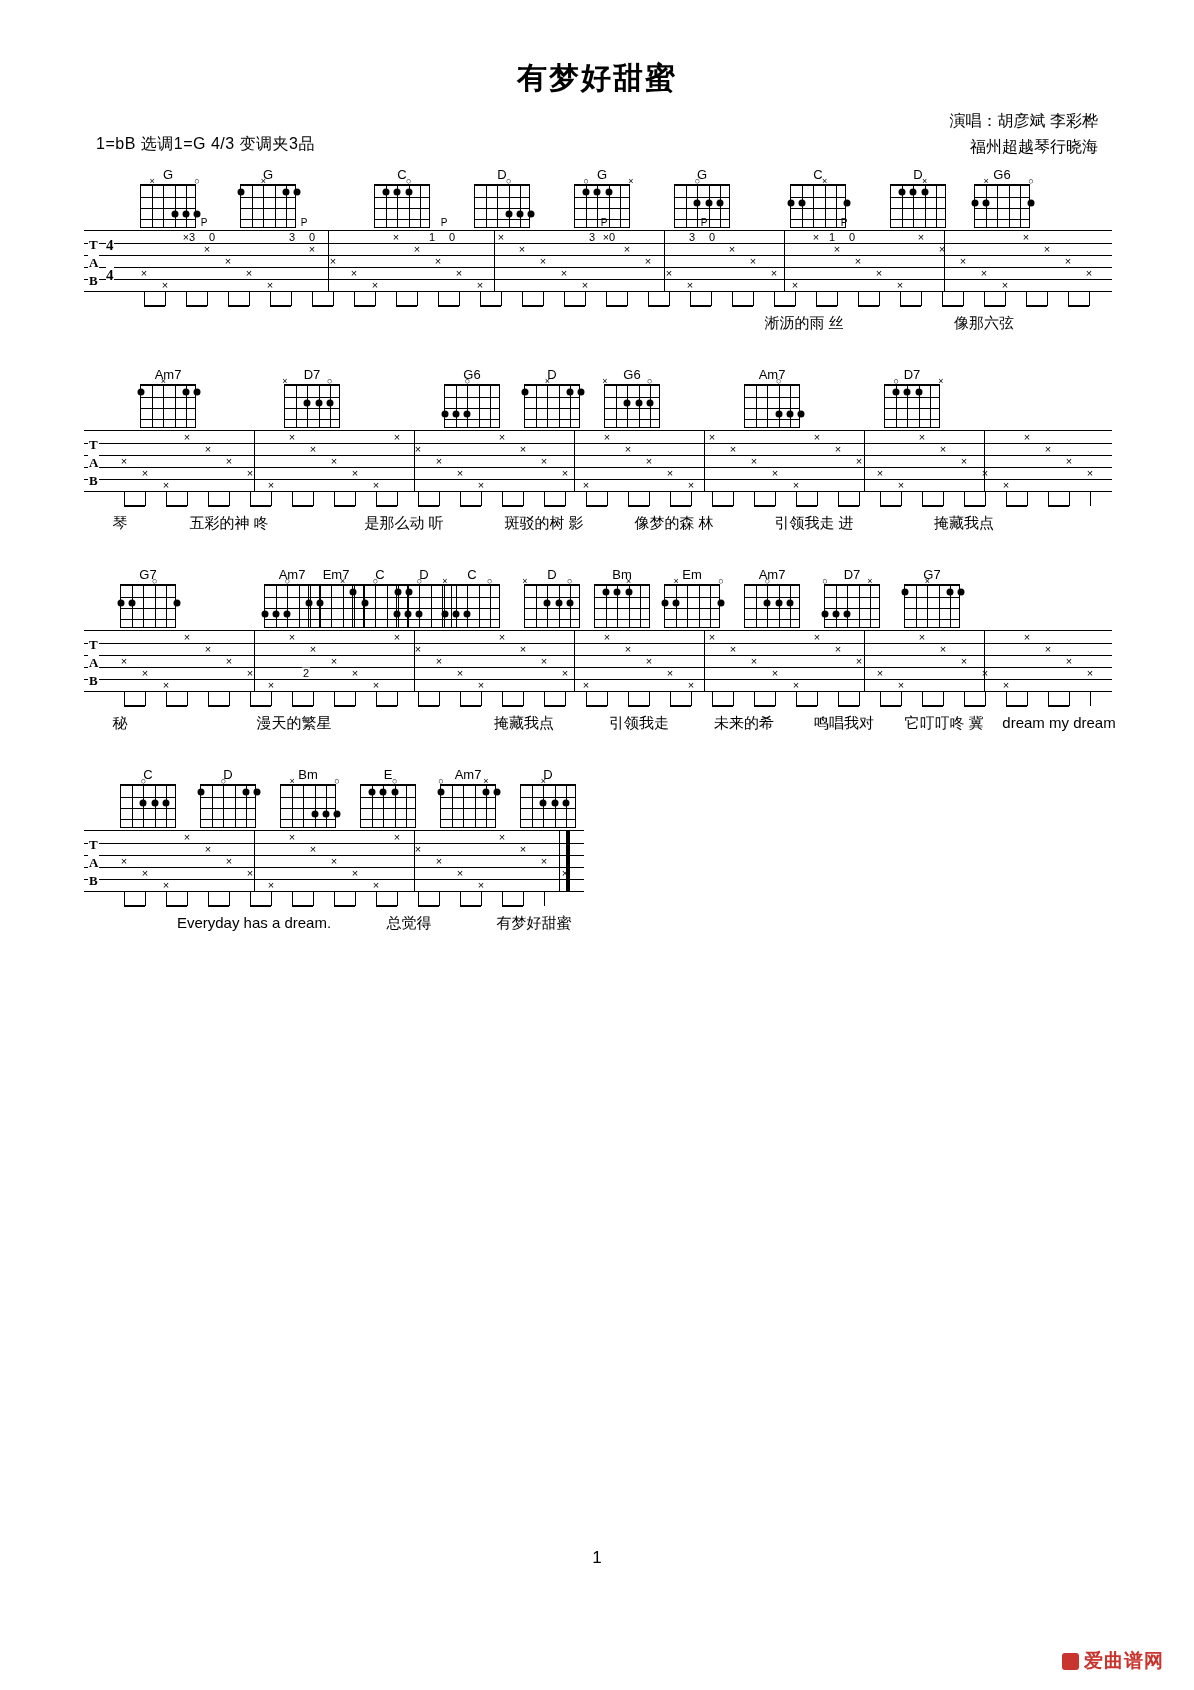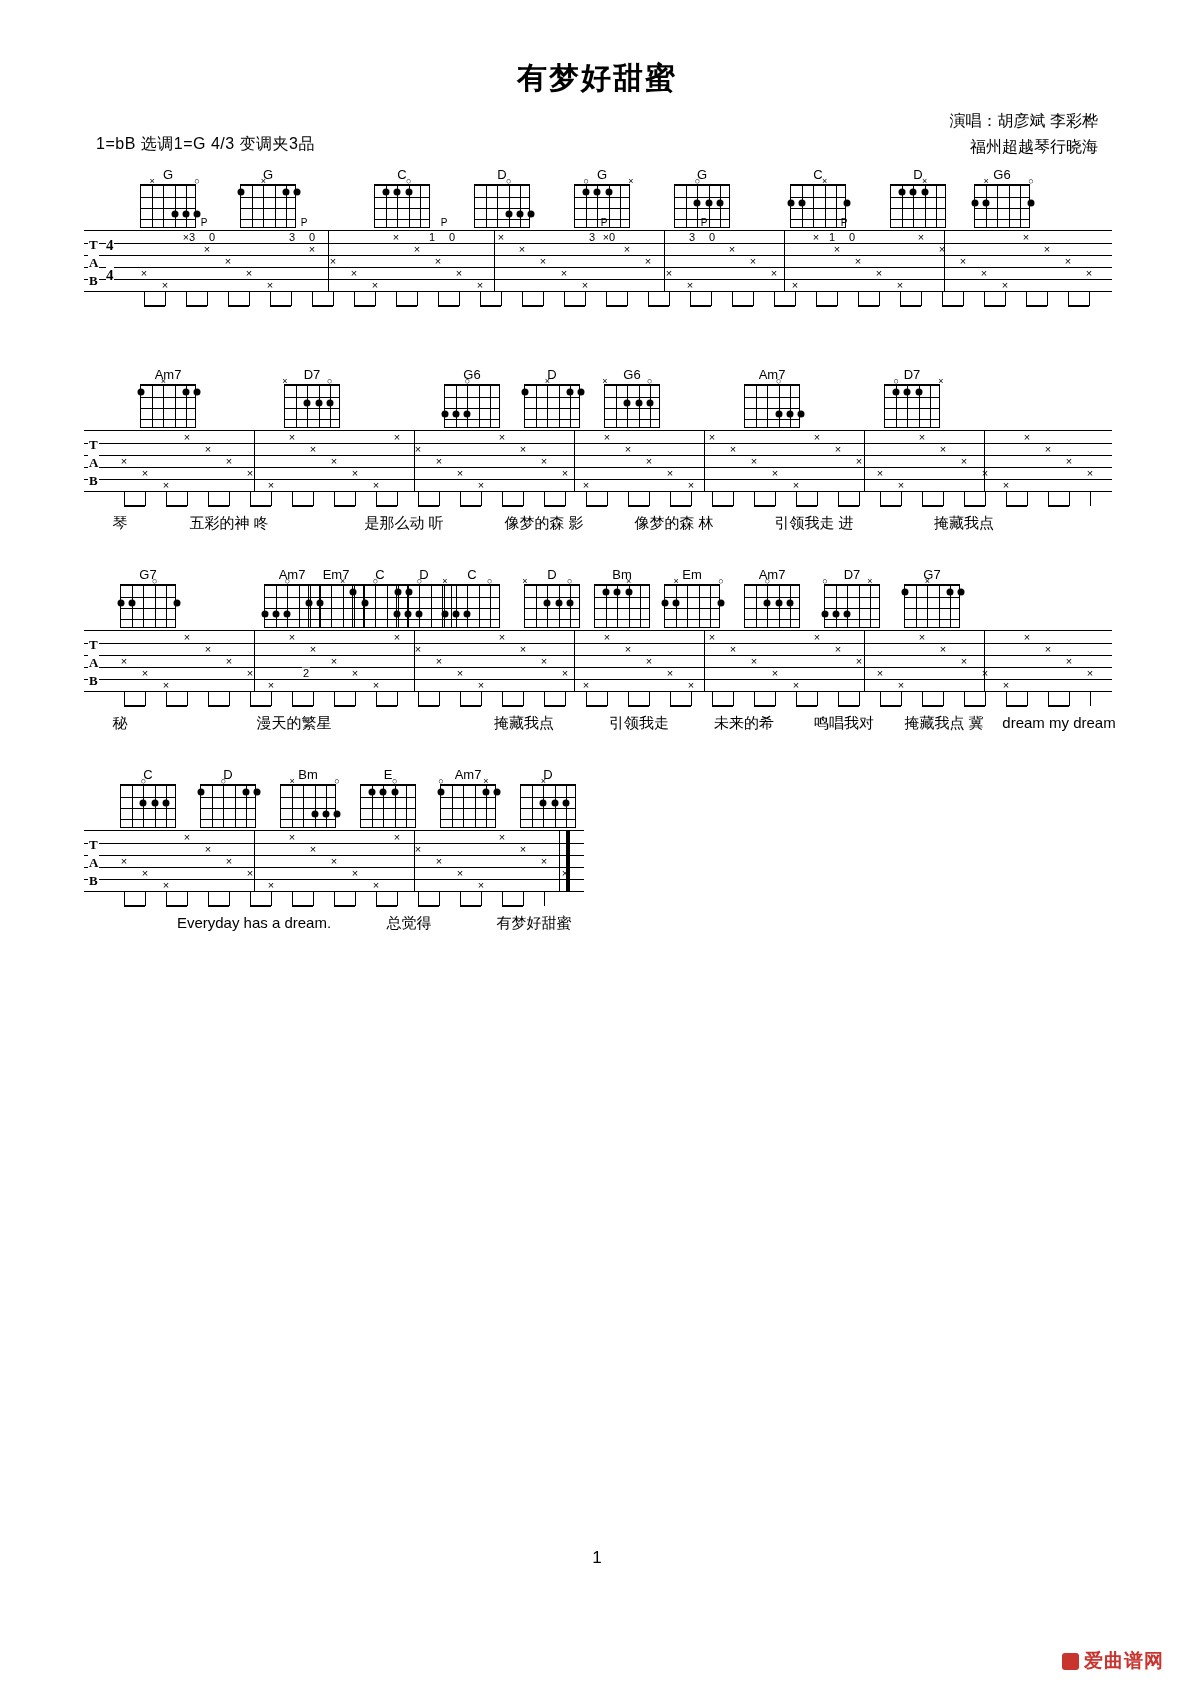--- a/index.html
+++ b/index.html
@@ -535,20 +535,24 @@
         <div class="stem" style="left: 900px;"></div>
         <div class="beam" style="left: 900px; top: 13px; width: 21px;"></div>
         <div class="stem" style="left: 921px;"></div>
         <div class="stem" style="left: 942px;"></div>
         <div class="beam" style="left: 942px; top: 13px; width: 21px;"></div>
         <div class="stem" style="left: 963px;"></div>
         <div class="stem" style="left: 984px;"></div>
         <div class="beam" style="left: 984px; top: 13px; width: 21px;"></div>
         <div class="stem" style="left: 1005px;"></div>
       </div>
+    <div class="lyrics" id="ly1">
+        <div class="lyr" style="left: 720px;">淅沥的雨 丝</div>
+        <div class="lyr" style="left: 900px;">像那六弦</div>
+      </div>
   </div>
 
   <div class="system" style="top:368px;">
     <div class="chords" id="ch2">
         <div class="chordbox" style="left: 56px;">
           <div class="cname">Am7</div>
           <div class="grid">
             <div class="v" style="left: 11.2px;"></div>
             <div class="v" style="left: 22.4px;"></div>
             <div class="v" style="left: 33.6px;"></div>
@@ -793,21 +797,21 @@
         <div class="stem" style="left: 943px;"></div>
         <div class="stem" style="left: 964px;"></div>
         <div class="beam" style="left: 964px; top: 13px; width: 21px;"></div>
         <div class="stem" style="left: 985px;"></div>
         <div class="stem" style="left: 1006px;"></div>
       </div>
     <div class="lyrics" id="ly2">
         <div class="lyr" style="left: 36px;">琴</div>
         <div class="lyr" style="left: 145px;">五彩的神  咚</div>
         <div class="lyr" style="left: 320px;">是那么动  听</div>
-        <div class="lyr" style="left: 460px;">像梦的森  影</div>
+        <div class="lyr" style="left: 460px;">斑驳的树  影</div>
         <div class="lyr" style="left: 590px;">像梦的森  林</div>
         <div class="lyr" style="left: 730px;">引领我走  进</div>
         <div class="lyr" style="left: 880px;">掩藏我点</div>
       </div>
   </div>
 
   <div class="system" style="top:568px;">
     <div class="chords" id="ch3">
         <div class="chordbox" style="left: 36px;">
           <div class="cname">G7</div>
@@ -1141,21 +1145,21 @@
         <div class="stem" style="left: 985px;"></div>
         <div class="stem" style="left: 1006px;"></div>
       </div>
     <div class="lyrics" id="ly3">
         <div class="lyr" style="left: 36px;">秘</div>
         <div class="lyr" style="left: 210px;">漫天的繁星</div>
         <div class="lyr" style="left: 440px;">掩藏我点</div>
         <div class="lyr" style="left: 555px;">引领我走</div>
         <div class="lyr" style="left: 660px;">未来的希</div>
         <div class="lyr" style="left: 760px;">鸣唱我对</div>
-        <div class="lyr" style="left: 860px;">掩藏我点 冀</div>
+        <div class="lyr" style="left: 860px;">它叮叮咚 冀</div>
         <div class="lyr" style="left: 975px;">dream my dream</div>
       </div>
   </div>
 
   <div class="system" style="top:768px; width:520px;">
     <div class="chords" id="ch4">
         <div class="chordbox" style="left: 36px;">
           <div class="cname">C</div>
           <div class="grid">
             <div class="v" style="left: 11.2px;"></div>

